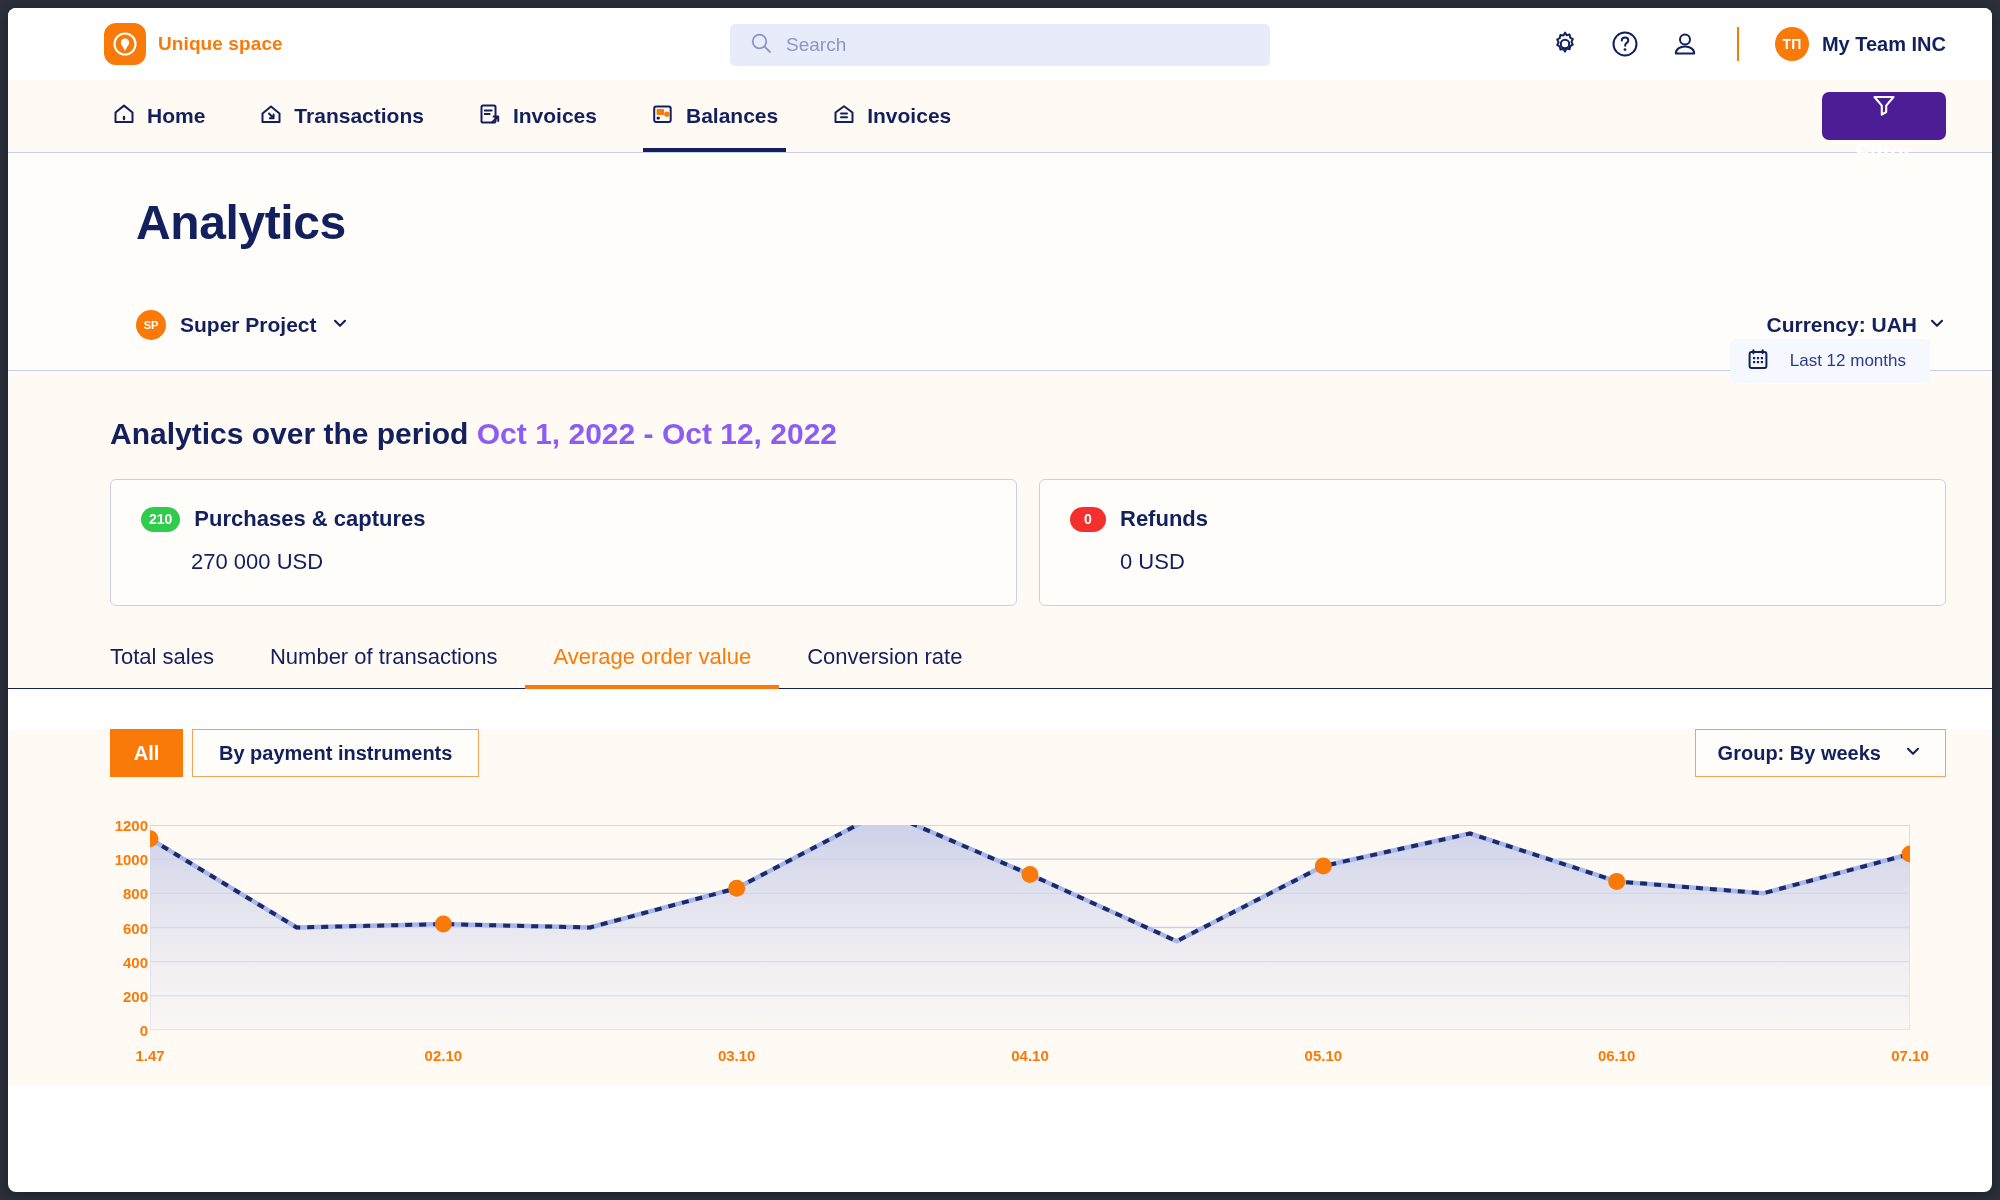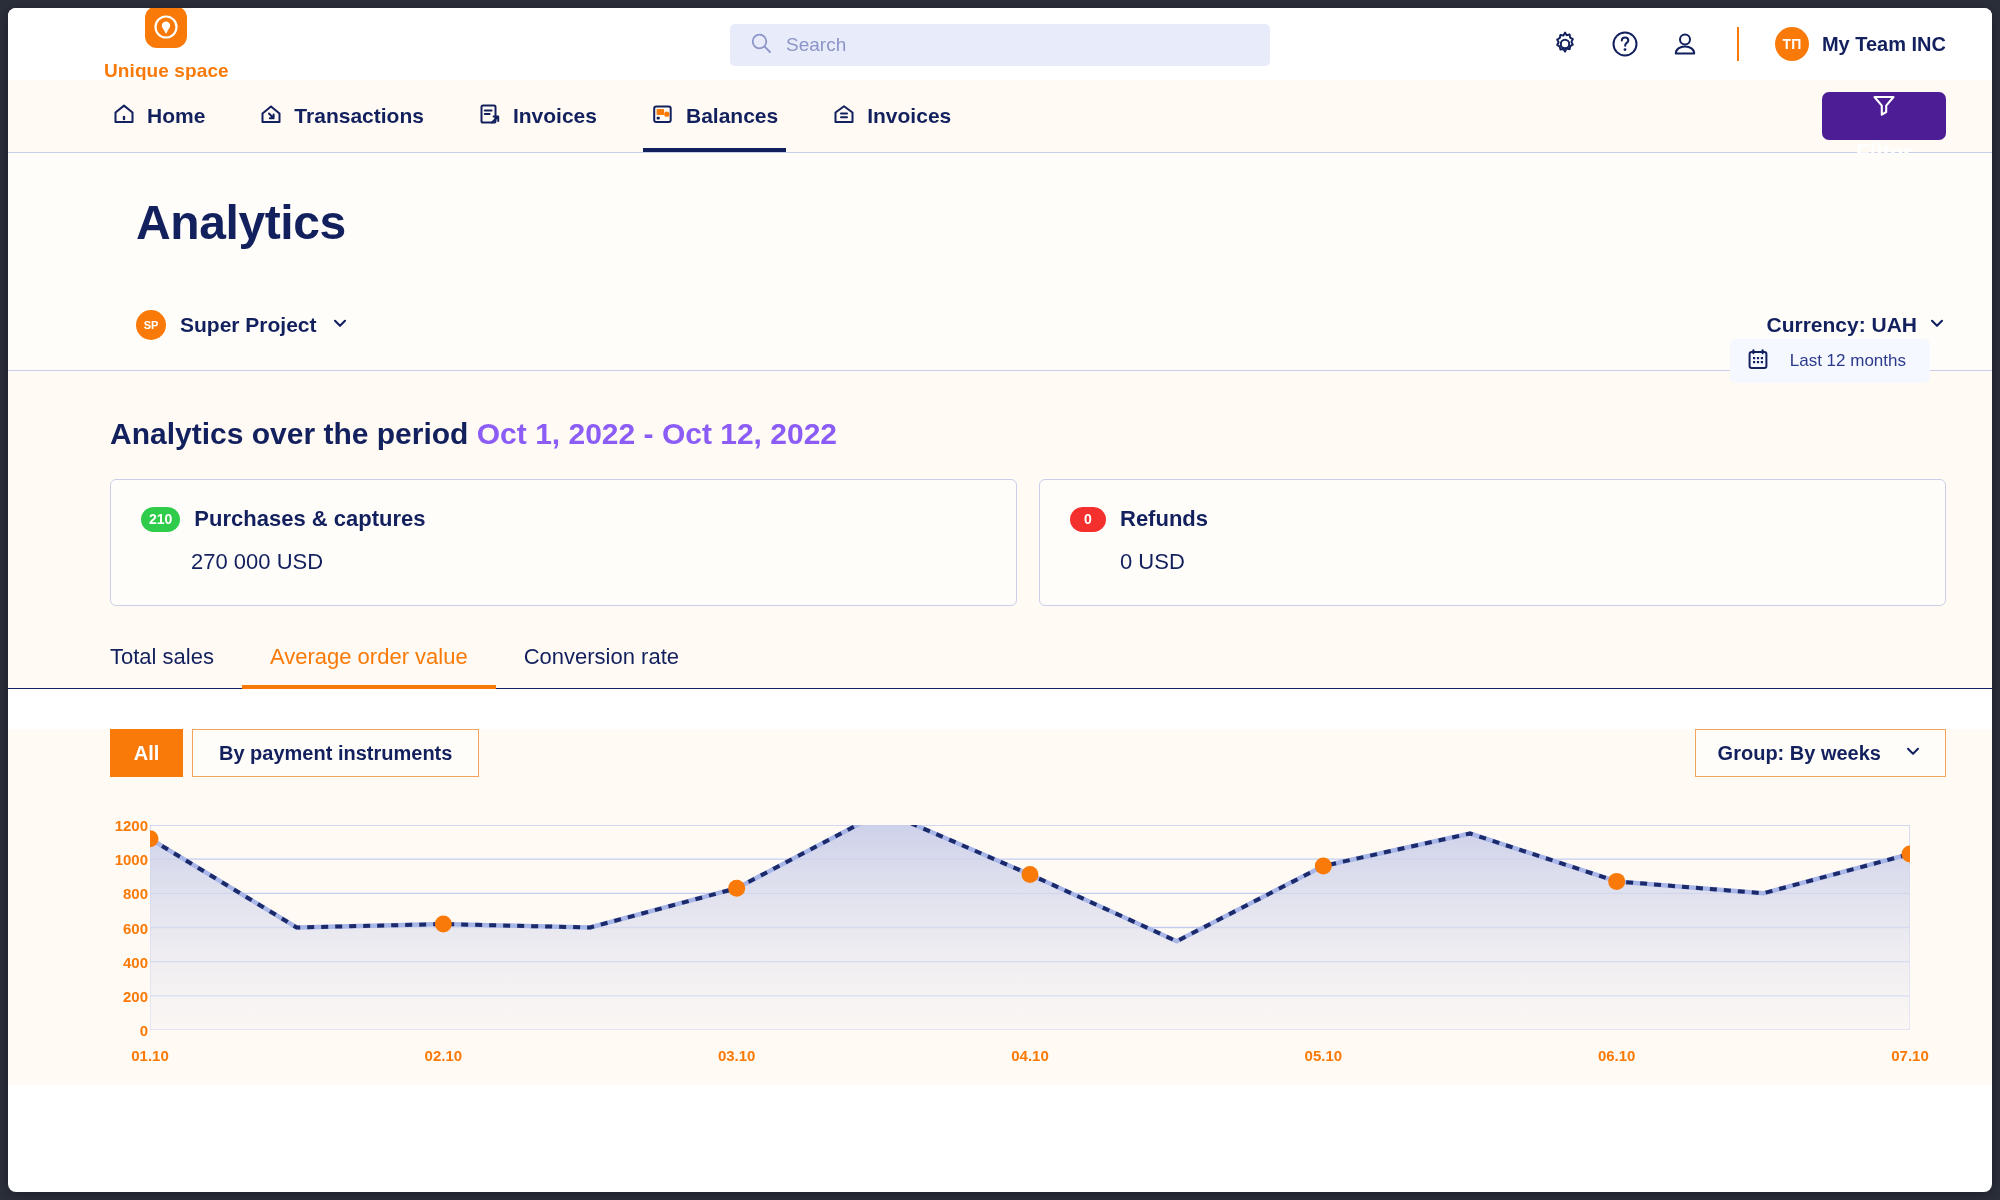--- a/index.html
+++ b/index.html
@@ -16,21 +16,21 @@
     overflow: hidden;
     box-shadow: 0 2px 12px rgba(0,0,0,.35);
   }
 
   
   .topbar {
     height: 72px; background:#ffffff;
     display:flex; align-items:center; padding:0 46px 0 96px;
     position:relative;
   }
-  .brand { display:flex; align-items:center; gap:12px;flex-direction:column; }
+  .brand { display:flex; align-items:center; gap:12px; }
   .brand-logo {
     width:42px; height:42px; border-radius:12px; background:#f97a08;
     display:flex; align-items:center; justify-content:center;
   }
   .brand-name { color:#f97a08; font-size:19px; font-weight:600; letter-spacing:.1px; }
 
   .search-wrap {
     position:absolute; left:722px; top:16px; width:540px; height:42px;
     background:#e8ecfa; border-radius:5px; display:flex; align-items:center; padding:0 20px; gap:14px;
   }
@@ -342,20 +342,21 @@
         <div class="card-head">
           <span class="badge" style="background:#f4302f">0</span>
           <span class="card-title">Refunds</span>
         </div>
         <div class="card-value">0 USD</div>
       </div>
     </div>
 
     <div class="tabs">
       <div class="tab">Total sales</div>
+      <div class="tab">Number of transactions</div>
       <div class="tab active">Average order value</div>
       <div class="tab">Conversion rate</div>
     </div>
   </div>
   <div class="tabs-rule"></div>
 
   <div class="chartpanel">
     <div class="chart-controls">
       <div class="seg">
         <div class="seg-btn seg-all">All</div>
@@ -402,21 +403,21 @@
           <path d="M0.0 13.7 L146.7 102.5 L293.3 99.1 L440.0 102.5 L586.7 63.2 L733.3 -13.7 L880.0 49.5 L1026.7 116.2 L1173.3 41.0 L1320.0 8.5 L1466.7 56.4 L1613.3 68.3 L1760.0 29.0" fill="none" stroke="#1b2a6b" stroke-width="4" stroke-dasharray="7 7" stroke-linecap="butt" stroke-linejoin="round"></path>
           <circle cx="0" cy="13.666666666666657" r="8.5" fill="#f97a08"></circle>
           <circle cx="293.3333333333333" cy="99.08333333333333" r="8.5" fill="#f97a08"></circle>
           <circle cx="586.6666666666666" cy="63.20833333333334" r="8.5" fill="#f97a08"></circle>
           <circle cx="880" cy="49.541666666666686" r="8.5" fill="#f97a08"></circle>
           <circle cx="1173.3333333333333" cy="41" r="8.5" fill="#f97a08"></circle>
           <circle cx="1466.6666666666667" cy="56.375" r="8.5" fill="#f97a08"></circle>
           <circle cx="1760" cy="29.041666666666686" r="8.5" fill="#f97a08"></circle>
         </svg>
       <div class="xlabels">
-          <div class="xlabel" style="left: 40px;">01.10</div>
+          <div class="xlabel" style="left: 40px;">1.47</div>
           <div class="xlabel" style="left: 333.333px;">02.10</div>
           <div class="xlabel" style="left: 626.667px;">03.10</div>
           <div class="xlabel" style="left: 920px;">04.10</div>
           <div class="xlabel" style="left: 1213.33px;">05.10</div>
           <div class="xlabel" style="left: 1506.67px;">06.10</div>
           <div class="xlabel" style="left: 1800px;">07.10</div>
         </div>
     </div>
   </div>
 

